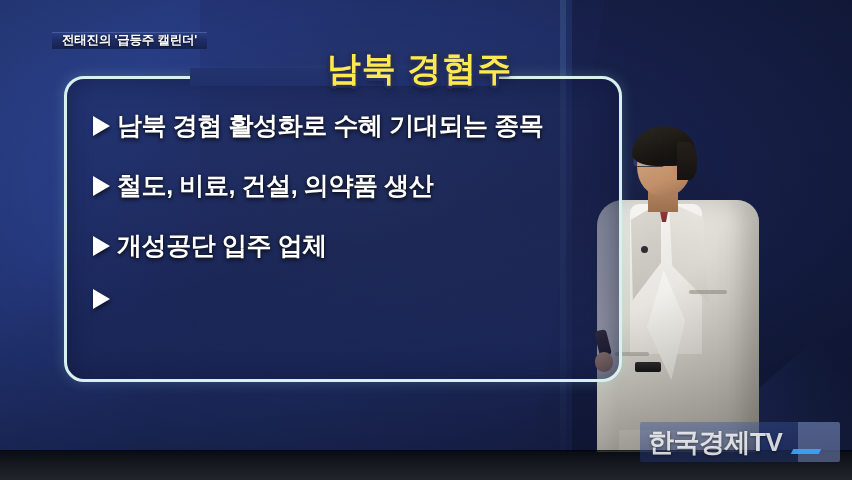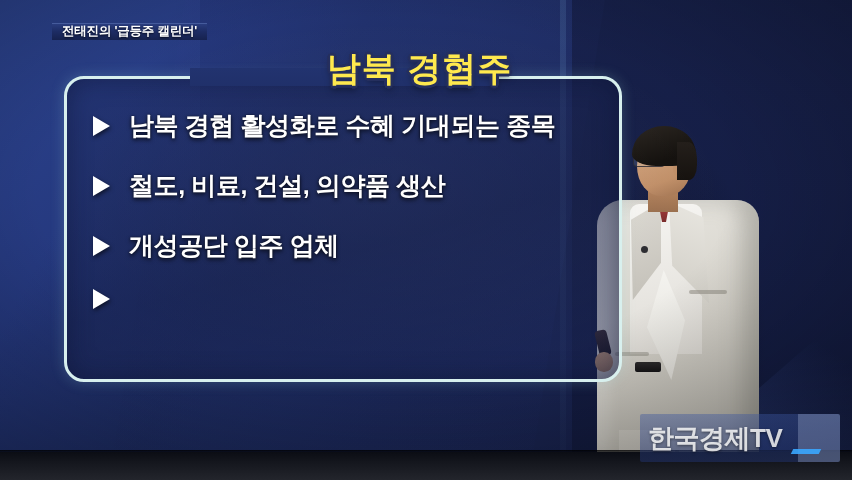--- a/index.html
+++ b/index.html
@@ -63,21 +63,21 @@
     left: 0; right: 0; bottom: 26px; height: 4px;
     background: linear-gradient(180deg, rgba(0,0,0,0.85), rgba(12,14,22,0.4));
   }
 
   
   .banner {
     position: absolute;
     left: 26px; top: 23px;
     height: 26px;
     display: flex;
-    align-items: flex-start;
+    align-items: flex-end;
   }
   .banner-cap {
     width: 26px;
     background: linear-gradient(160deg, #3b5494 0%, #16214c 100%);
   }
   .banner-cap.left  { clip-path: polygon(0% 0%, 100% 0%, 100% 100%, 0% 42%); }
   .banner-cap.right { clip-path: polygon(0% 0%, 100% 0%, 100% 58%, 0% 100%); }
   .banner-body {
     background: linear-gradient(180deg, #2b3f82 0%, #1d2c64 50%, #16224f 100%);
     display: flex;
@@ -131,21 +131,21 @@
     position: absolute;
     left: 26px; top: 30px;
     right: 14px;
     display: flex;
     flex-direction: column;
     gap: 27px;
   }
   .bullet-row {
     display: flex;
     align-items: center;
-    gap: 19px;
+    gap: 7px;
   }
   .bullet-marker {
     width: 0; height: 0;
     flex: 0 0 auto;
     border-left: 17px solid #ffffff;
     border-top: 10px solid transparent;
     border-bottom: 10px solid transparent;
     filter: drop-shadow(1px 2px 2px rgba(0,0,0,0.6));
   }
   .bullet-text {
@@ -254,21 +254,21 @@
   }
   .p-hand {
     position: absolute; left: 10px; top: 222px; width: 18px; height: 20px;
     background: linear-gradient(170deg, #c89c77, #a87e5c); border-radius: 48%;
   }
 
   
   .logo-plate {
     position: absolute;
     left: 640px; bottom: 18px;
-    width: 200px; height: 48px;
+    width: 200px; height: 40px;
     background: linear-gradient(180deg, rgba(60,86,158,0.42) 0%, rgba(34,52,112,0.50) 100%);
     border-radius: 2px;
     display: flex;
     align-items: center;
     overflow: hidden;
   }
   .logo-text {
     font-size: 26px;
     font-weight: bold;
     letter-spacing: -0.5px;

